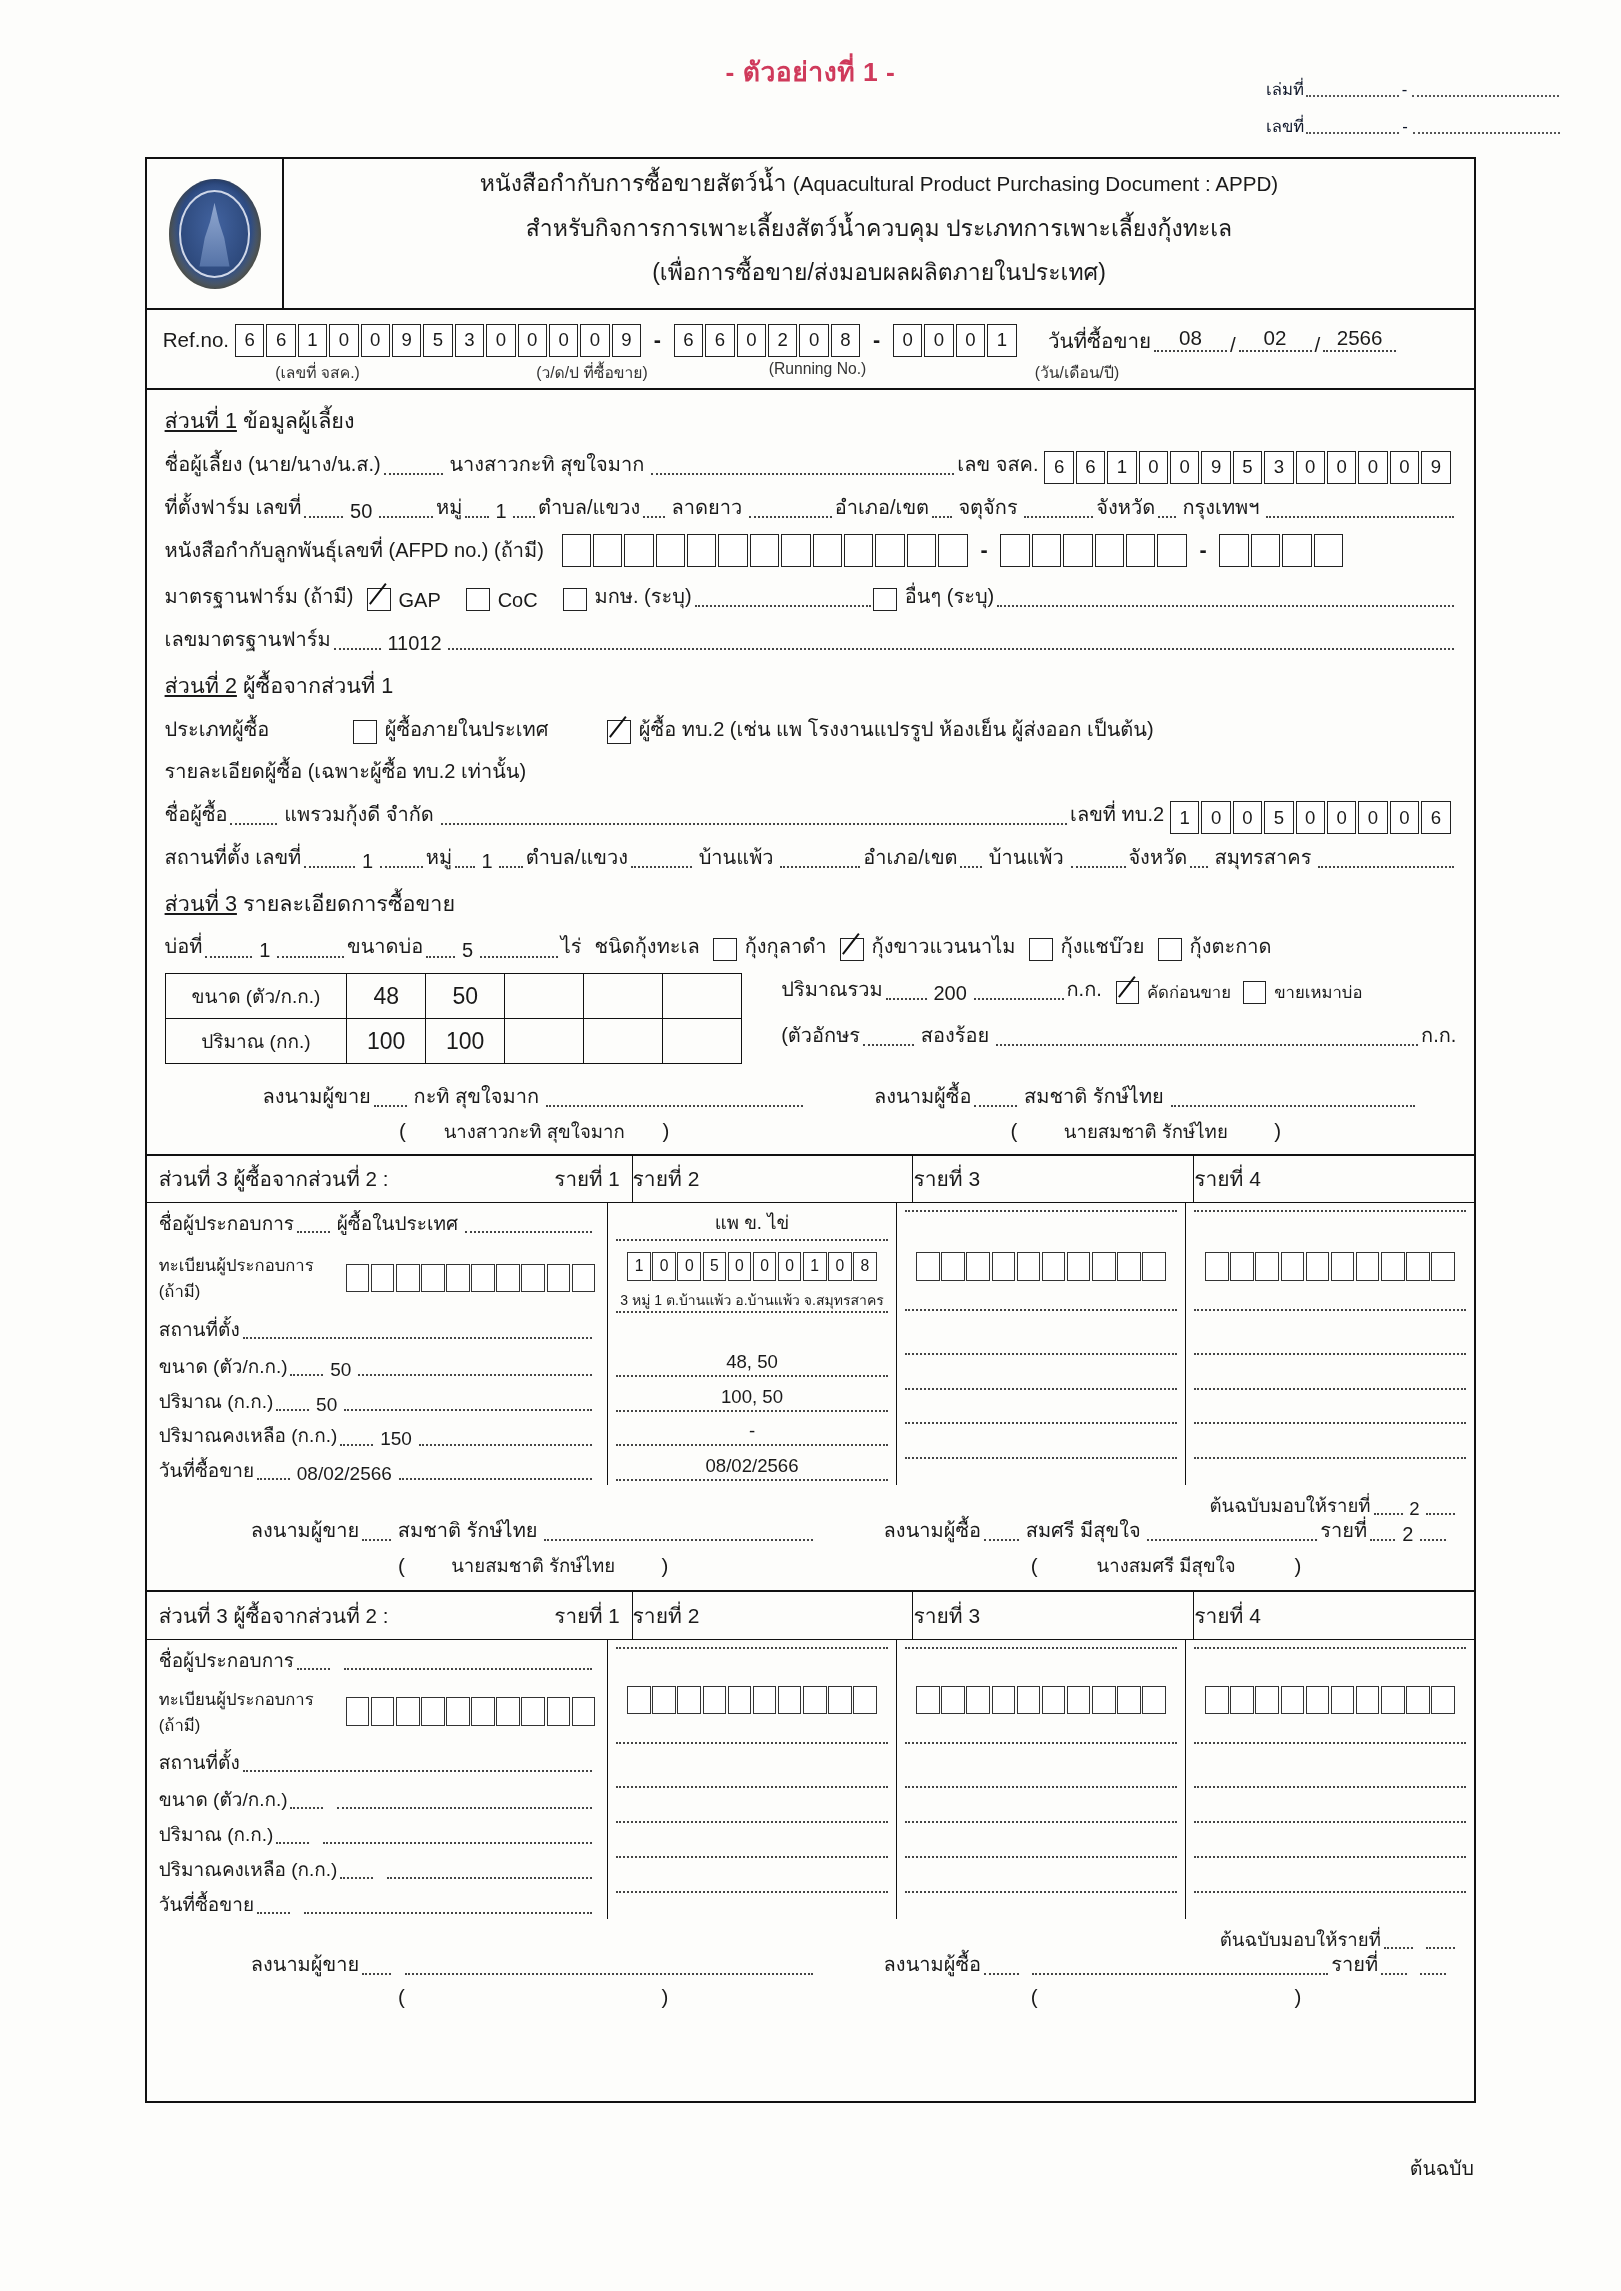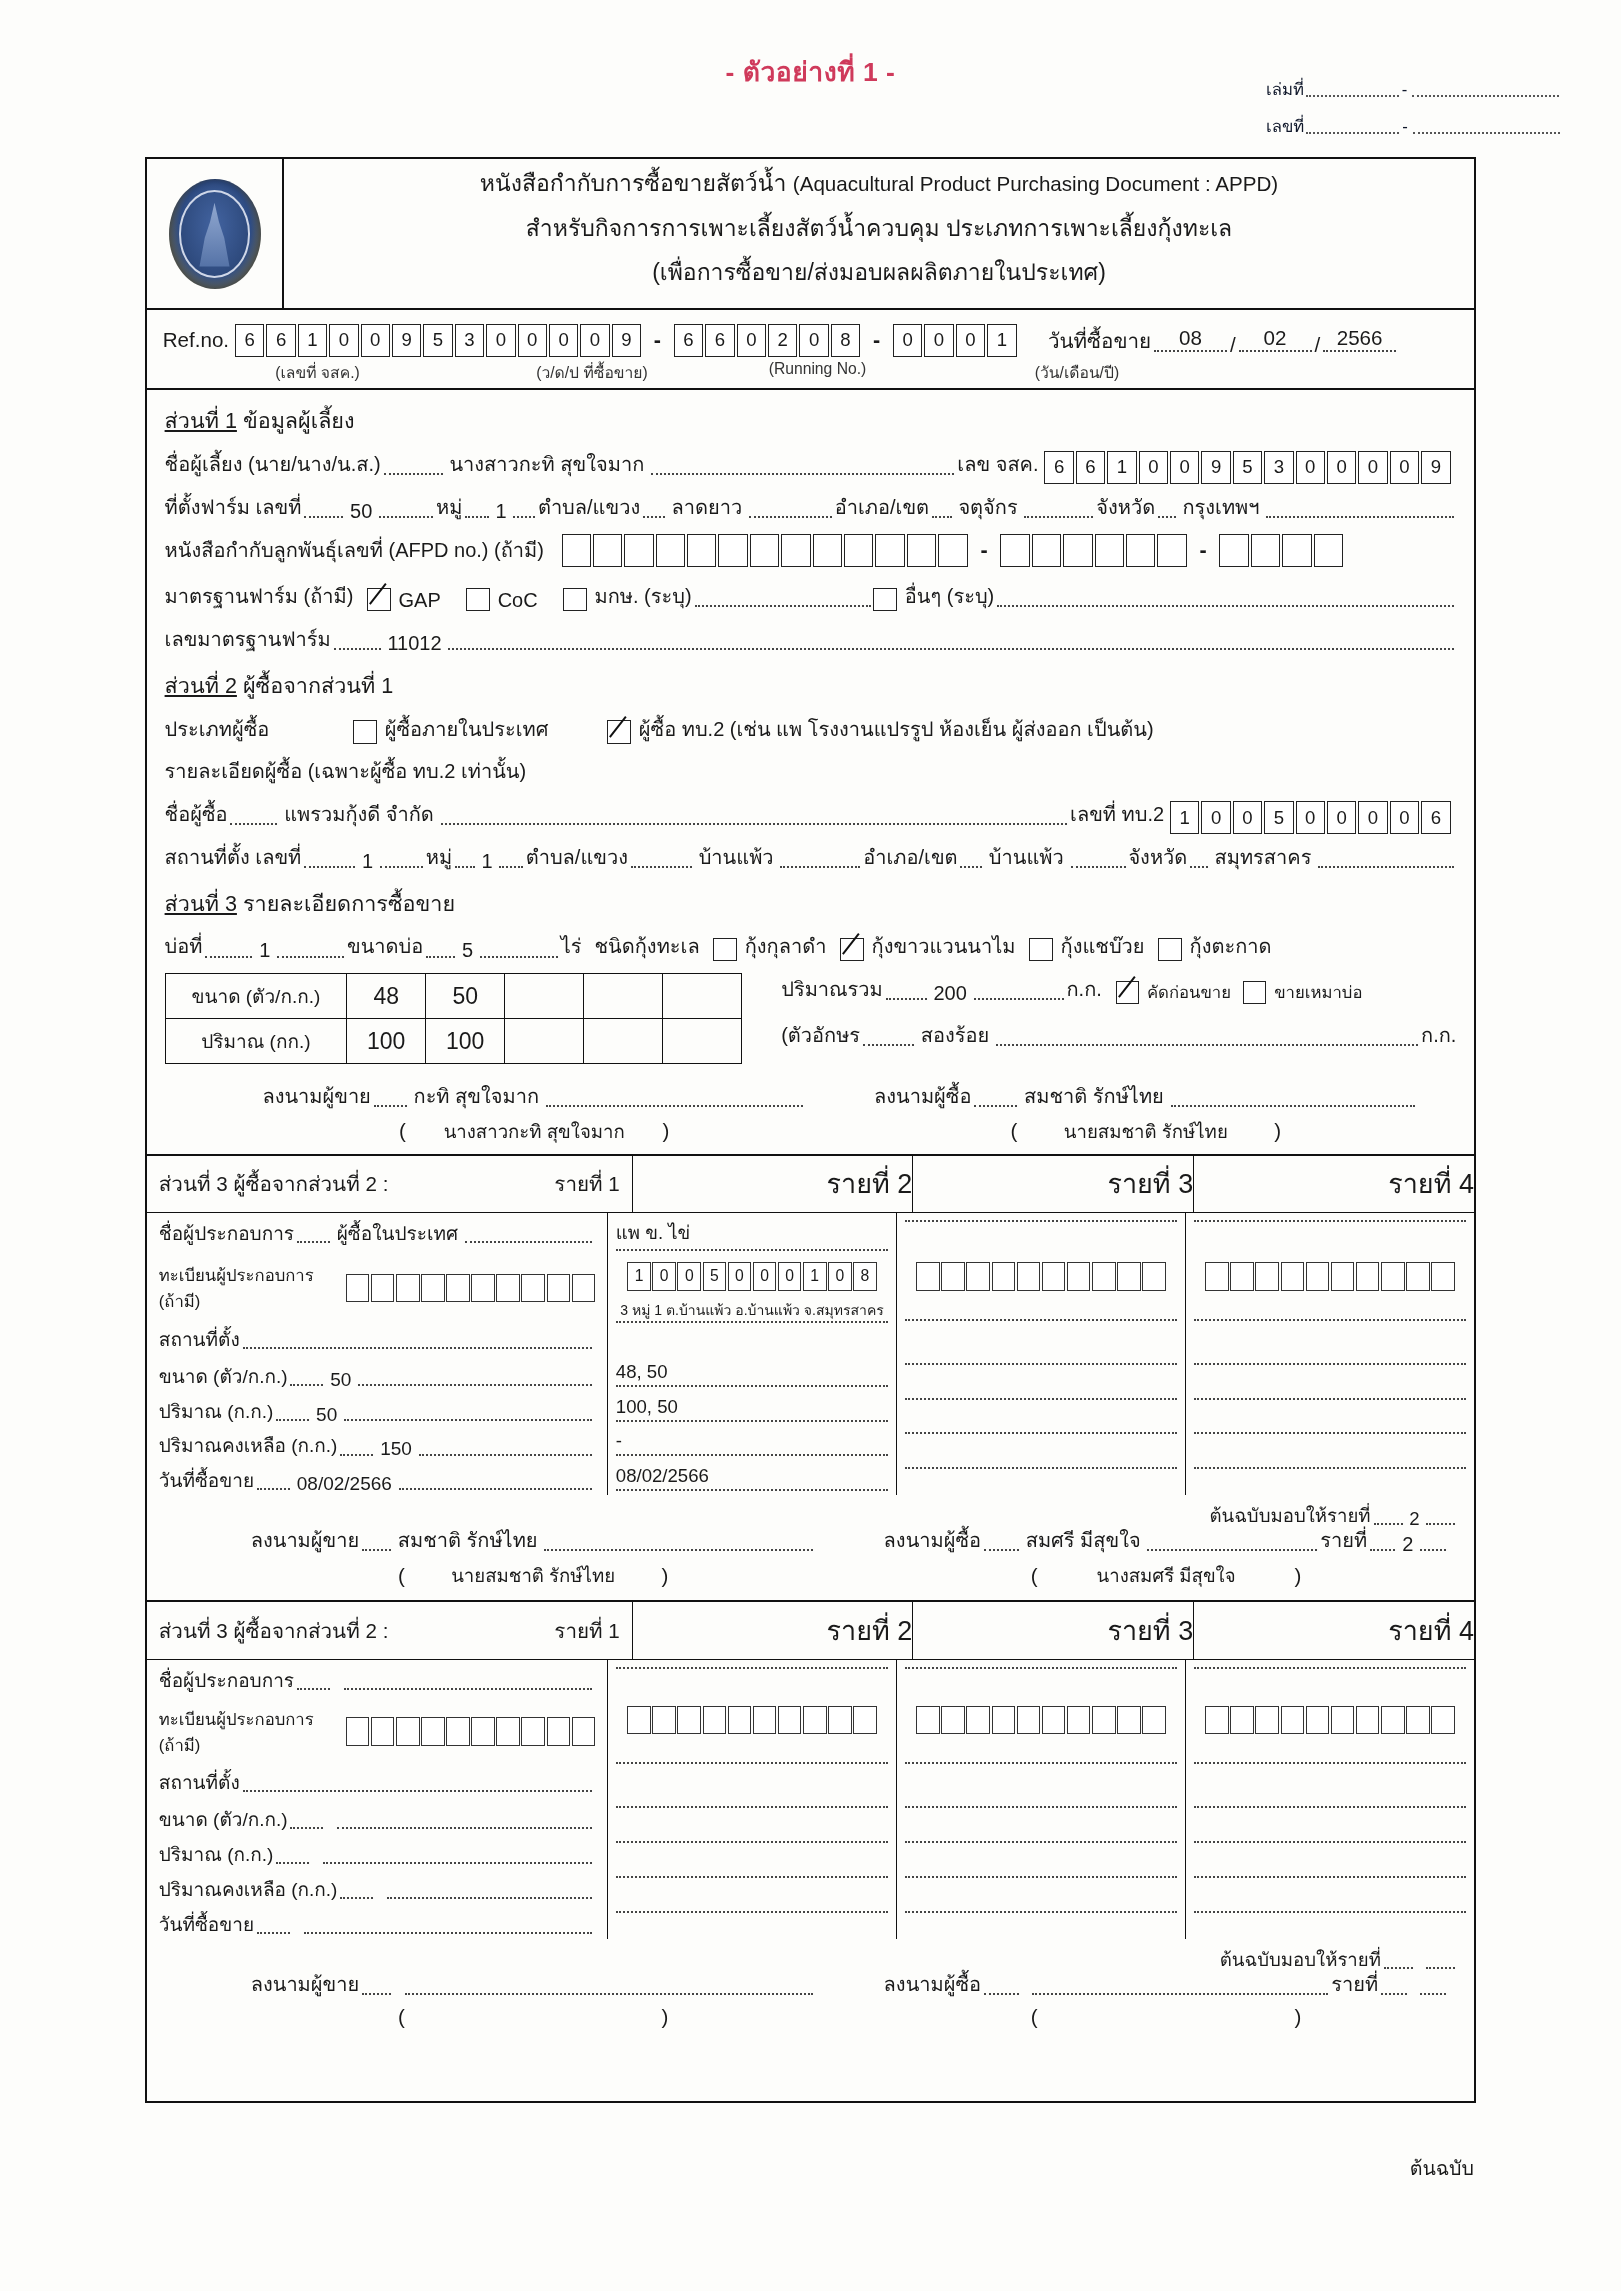--- a/index.html
+++ b/index.html
@@ -87,29 +87,29 @@
   .signame{text-align:center;font-size:18.6px;margin-top:4.9px;display:flex;
            align-items:center;justify-content:center;gap:5.9px;}
   .signame .par{font-size:20.6px;}
   .signame .nm{min-width:245px;text-align:center;}
 
   
   .block{border-top:2.5px solid #111;}
   .btitle{display:flex;border-bottom:1.8px solid #111;}
   .btitle .c0{width:461px;display:flex;align-items:center;padding:6.9px 11.8px;
         border-right:1.8px solid #111;font-size:20.6px;justify-content:space-between;}
-  .btitle .cc{flex:1;text-align:right;padding:6.9px 0;font-size:27px;border-right:1.8px solid #111;}
+  .btitle .cc{flex:1;text-align:left;padding:6.9px 0;font-size:21px;border-right:1.8px solid #111;}
   .btitle .cc:last-child{border-right:none;}
   .brow{display:flex;}
   .brow .c0{width:461px;border-right:1.8px solid #111;padding:4.9px 11.8px 0 11.8px;box-sizing:border-box;}
   .brow .cc{flex:1;border-right:1.8px solid #111;padding:4.9px 7.8px 0 7.8px;box-sizing:border-box;
             text-align:center;font-size:18.6px;}
   .brow .cc:last-child{border-right:none;}
   .cellline{display:flex;align-items:flex-end;font-size:19px;min-height:29px;}
-  .cellctr{display:flex;flex-direction:column;align-items:flex-start;min-height:29px;}
+  .cellctr{display:flex;flex-direction:column;align-items:center;min-height:29px;}
   .cellctr .txt{font-size:18.6px;}
   .cellctr .u{width:100%;border-bottom:2px dotted #444;margin-top:2px;}
   .boxes-sm{display:flex;gap:1.5px;}
   .bx-sm{width:21.6px;height:26.5px;border:1.5px solid #333;display:flex;align-items:center;
       justify-content:center;font-size:15.7px;background:#fff;}
   .addr-sm{font-size:14px;}
 
   .origin{position:absolute;right:147px;top:2152px;font-size:19.6px;}
 </style>
 </head>

